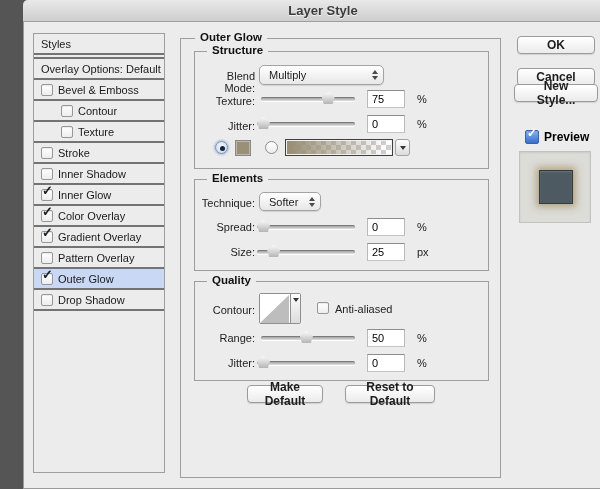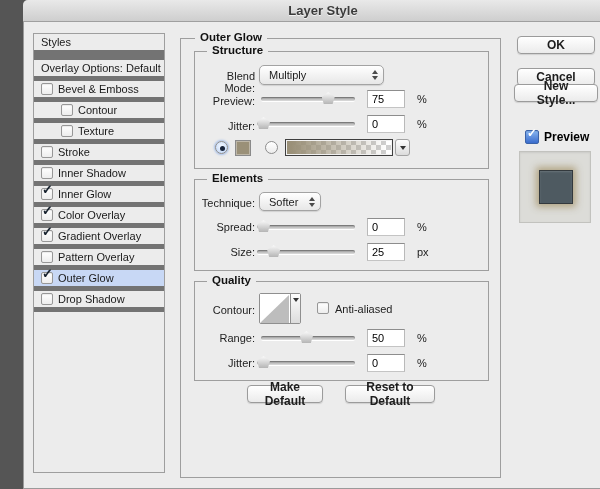--- a/index.html
+++ b/index.html
@@ -19,21 +19,21 @@
     display:flex; align-items:center; justify-content:center;
     font-size:13px; font-weight:600; color:#3b3b3b;
     text-shadow:0 1px 0 rgba(255,255,255,.7);
   }
   
   .sidebar {
     position:absolute; left:10px; top:33px; width:132px; height:440px;
     border:1px solid #9e9e9e; background:#ececec; overflow:hidden;
   }
   .srow { height:21px; display:flex; align-items:center; padding-left:7px;
-    border-bottom:5px solid #737373; font-size:11px; color:#1a1a1a; }
+    border-bottom:2px solid #737373; font-size:11px; color:#1a1a1a; }
   .srow.gap { height:4px; padding:0; }
   .srow.indent { padding-left:27px; }
   .srow.selected { background:var(--selrow); }
   .cb { position:relative; width:12px; height:12px; margin-right:5px; flex:0 0 12px;
     border:1px solid #979797; border-radius:2px;
     background:linear-gradient(#ffffff,#ededed);
     box-shadow:inset 0 1px 1px rgba(0,0,0,.08); }
   .cb .mark { display:none; position:absolute; left:0px; top:-7px; font-size:13px;
     font-weight:bold; color:#17222e; }
   .cb.checked .mark { display:block; }
@@ -198,21 +198,21 @@
 
       <span class="flabel" style="left:2px; top:18px;">Blend Mode:</span>
       <div class="popup" style="left:64px; top:13px; width:125px;">
         <span>Multiply</span>
         <span class="updown">
             <i class="up"></i>
             <i class="dn"></i>
           </span>
       </div>
 
-      <span class="flabel" style="left:2px; top:43px;">Preview:</span>
+      <span class="flabel" style="left:2px; top:43px;">Texture:</span>
       <div class="track" style="left:66px; top:45px; width:94px;">
         <div class="thumb" style="left: calc(75% - 9.8px);"></div>
       </div>
       <input class="valbox" style="left: 172px; top: 38px;" value="75">
       <span class="unit" style="left:222px; top:41px;">%</span>
 
       <span class="flabel" style="left:2px; top:68px;">Jitter:</span>
       <div class="track" style="left:62px; top:70px; width:98px;">
         <div class="thumb" style="left: calc(0% + 0px);"></div>
       </div>

